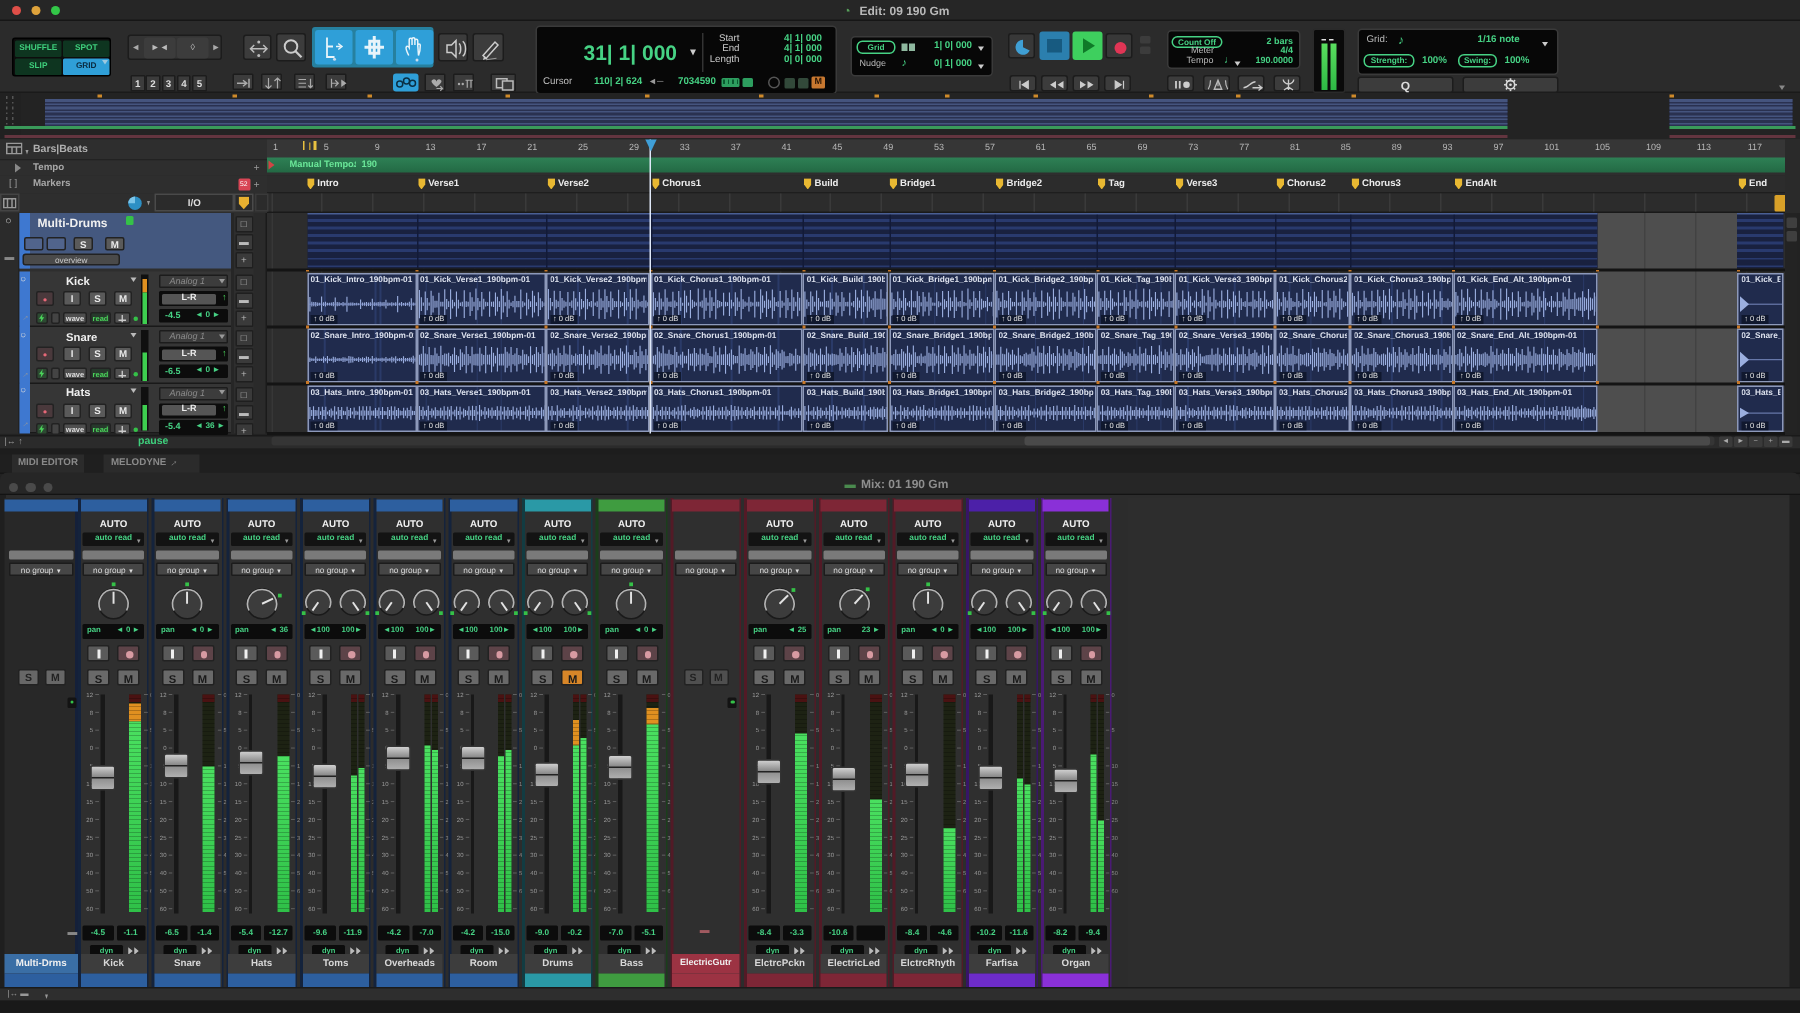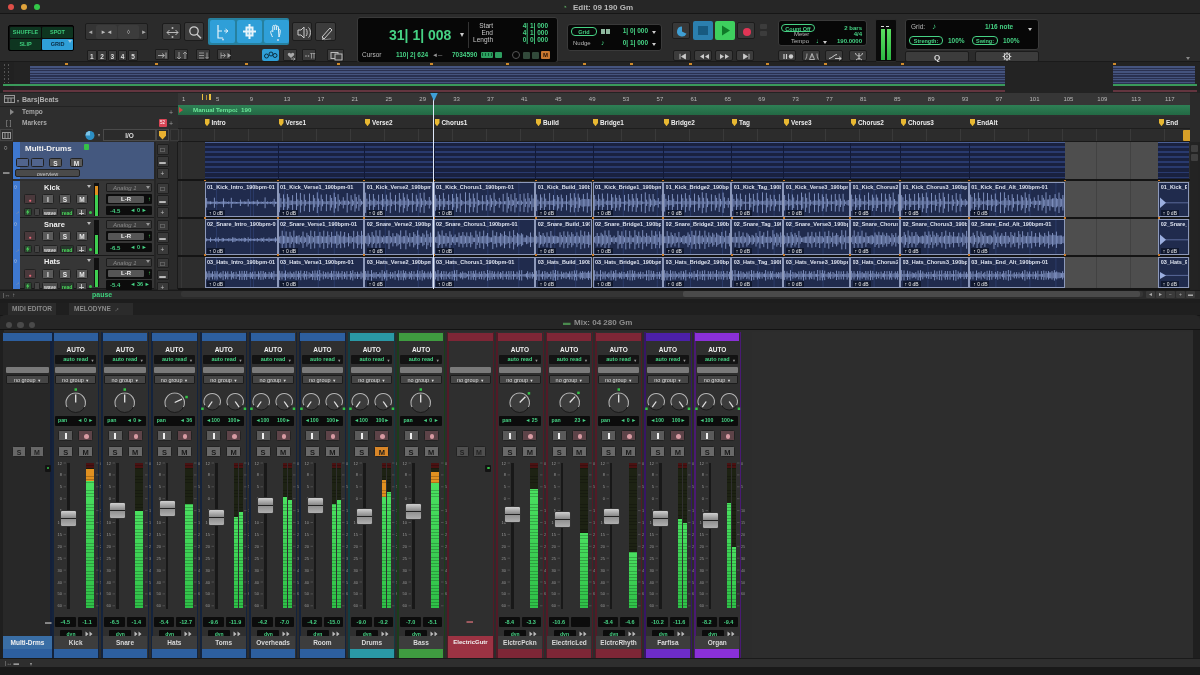--- a/index.html
+++ b/index.html
@@ -119,21 +119,21 @@
         <path d="M8.5 3.5v5M11 3.5v5M7.3 3.5h2.4M9.8 3.5h2.4" stroke="#aaa" stroke-width="0.8"></path>
       </svg>
     </div>
 <div class="a" style="left:327px;top:48.5px;width:17px;height:12px;background:#3c3c3c;border:1px solid #1c1c1c;border-radius:1px">
       <svg width="17" height="12">
         <rect x="3" y="2.5" width="7" height="6" stroke="#bbb" fill="none"></rect>
         <rect x="7" y="4" width="7" height="6" stroke="#bbb" fill="#3c3c3c"></rect>
       </svg>
     </div>
 <div class="a" style="left:357px;top:17px;width:201px;height:46px;background:#070707;border:1px solid #3a3a3a;border-radius:3px"></div>
-<div class="a" style="left:389px;top:27.5px;font-size:14px;color:#46d284;white-space:nowrap;line-height:1;font-weight:bold">31| 1| 008</div>
+<div class="a" style="left:389px;top:27.5px;font-size:14px;color:#46d284;white-space:nowrap;line-height:1;font-weight:bold">31| 1| 000</div>
 <div class="a" style="left:460px;top:32.5px;width:0;height:0;border-left:2.4px solid transparent;border-right:2.4px solid transparent;border-top:4px solid #ccc"></div>
 <div class="a" style="left:468px;top:22px;width:1px;height:26px;background:#333"></div>
 <div class="a" style="left:471px;top:23px;font-size:6.5px;color:#c8c8c8;white-space:nowrap;line-height:1;width:22px;text-align:right">Start</div>
 <div class="a" style="left:505px;top:23px;font-size:6.5px;color:#46d284;white-space:nowrap;line-height:1;width:43px;text-align:right;font-weight:bold">4| 1| 000</div>
 <div class="a" style="left:471px;top:30px;font-size:6.5px;color:#c8c8c8;white-space:nowrap;line-height:1;width:22px;text-align:right">End</div>
 <div class="a" style="left:505px;top:30px;font-size:6.5px;color:#46d284;white-space:nowrap;line-height:1;width:43px;text-align:right;font-weight:bold">4| 1| 000</div>
 <div class="a" style="left:471px;top:37px;font-size:6.5px;color:#c8c8c8;white-space:nowrap;line-height:1;width:22px;text-align:right">Length</div>
 <div class="a" style="left:505px;top:37px;font-size:6.5px;color:#46d284;white-space:nowrap;line-height:1;width:43px;text-align:right;font-weight:bold">0| 0| 000</div>
 <div class="a" style="left:362px;top:51.5px;font-size:6.5px;color:#bbb;white-space:nowrap;line-height:1;">Cursor</div>
 <div class="a" style="left:396px;top:51.5px;font-size:6.5px;color:#46d284;white-space:nowrap;line-height:1;font-weight:bold">110| 2| 624</div>
@@ -979,21 +979,21 @@
 <div class="a" style="left:0px;top:302.5px;width:1200px;height:13.5px;background:#1f1f1f;border-bottom:1px solid #161616"></div>
 <div class="a" style="left:8px;top:302.5px;width:48px;height:13.5px;background:#2b2b2b"></div>
 <div class="a" style="left:69px;top:302.5px;width:64px;height:13.5px;background:#2b2b2b"></div>
 <div class="a" style="left:12px;top:306px;font-size:6.5px;color:#8a8a8a;white-space:nowrap;line-height:1;font-weight:bold">MIDI EDITOR</div>
 <div class="a" style="left:74px;top:306px;font-size:6.5px;color:#8a8a8a;white-space:nowrap;line-height:1;font-weight:bold">MELODYNE <span style="display:inline-block;transform:rotate(-40deg)">→</span></div>
 <div class="a" style="left:0px;top:315px;width:1200px;height:15px;background:#262626;border-bottom:1px solid #131313;border-radius:5px 5px 0 0"></div>
 <div class="a" style="left:5.5px;top:321.5px;width:6.5px;height:6.5px;background:#4a4a4a;border-radius:3.5px"></div>
 <div class="a" style="left:17px;top:321.5px;width:6.5px;height:6.5px;background:#4a4a4a;border-radius:3.5px"></div>
 <div class="a" style="left:28.5px;top:321.5px;width:6.5px;height:6.5px;background:#4a4a4a;border-radius:3.5px"></div>
 <div class="a" style="left:563px;top:318.5px;font-size:7.5px;color:#4a8a4e;white-space:nowrap;line-height:1;">▬</div>
-<div class="a" style="left:574px;top:318.5px;font-size:8px;color:#8e8e8e;white-space:nowrap;line-height:1;font-weight:bold">Mix: 04 280 Gm</div>
+<div class="a" style="left:574px;top:318.5px;font-size:8px;color:#8e8e8e;white-space:nowrap;line-height:1;font-weight:bold">Mix: 01 190 Gm</div>
 <div class="a" style="left:0px;top:330px;width:1200px;height:328px;background:#2c2c2c"></div>
 <div class="a" style="left:752px;top:332px;width:441px;height:326px;background:#2d2d2d"></div>
 <div class="a" style="left:1193px;top:330px;width:7px;height:328px;background:#1f1f1f"></div>
 <div class="a" style="left:0px;top:330px;width:4px;height:328px;background:#1f1f1f"></div>
 <div class="a" style="left:3px;top:332px;width:49px;height:326px;background:#282828;border-right:2px solid #14203a"></div>
 <div class="a" style="left:3px;top:333px;width:49px;height:8px;background:#2d5f9f"></div>
 <div class="a" style="left:6px;top:367px;width:43px;height:5.5px;background:#7a7a7a;border-radius:1px"></div>
 <div class="a" style="left:6px;top:375px;width:43px;height:9px;background:#464646;border:1px solid #1c1c1c;border-radius:1px;color:#ddd;font-size:5.5px;text-align:center;line-height:9px">no group <span style="font-size:4px">▼</span></div>
 <div class="a" style="left:12px;top:446px;width:14px;height:11px;background:#676767;border:1px solid #222;border-radius:1.5px;color:#222;font-size:7px;font-weight:bold;text-align:center;line-height:11px">S</div>
 <div class="a" style="left:30px;top:446px;width:14px;height:11px;background:#676767;border:1px solid #222;border-radius:1.5px;color:#222;font-size:7px;font-weight:bold;text-align:center;line-height:11px">M</div>

